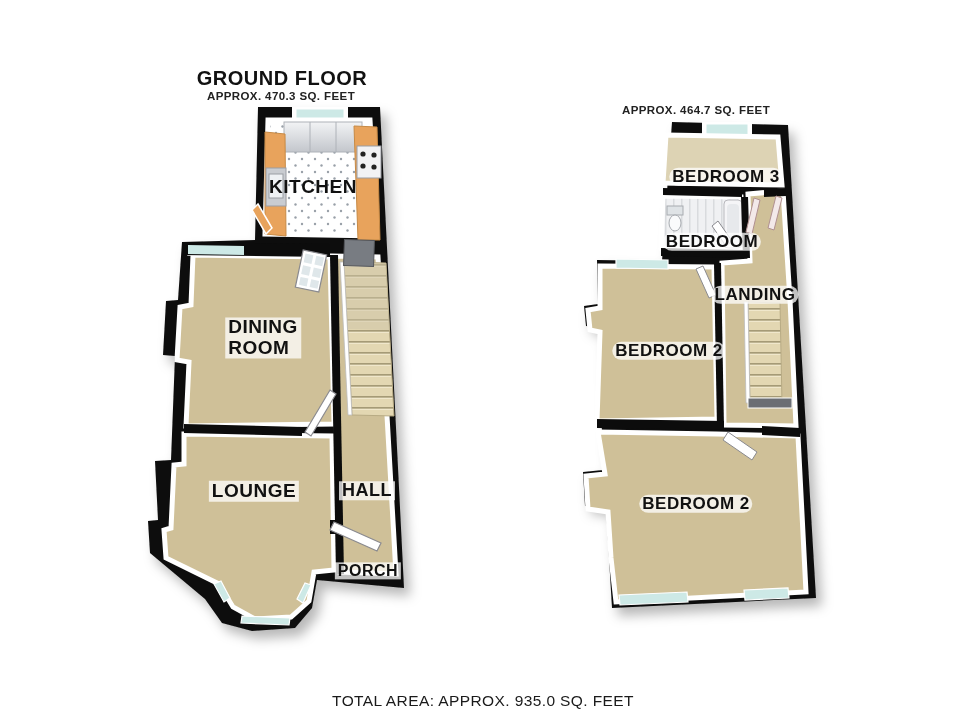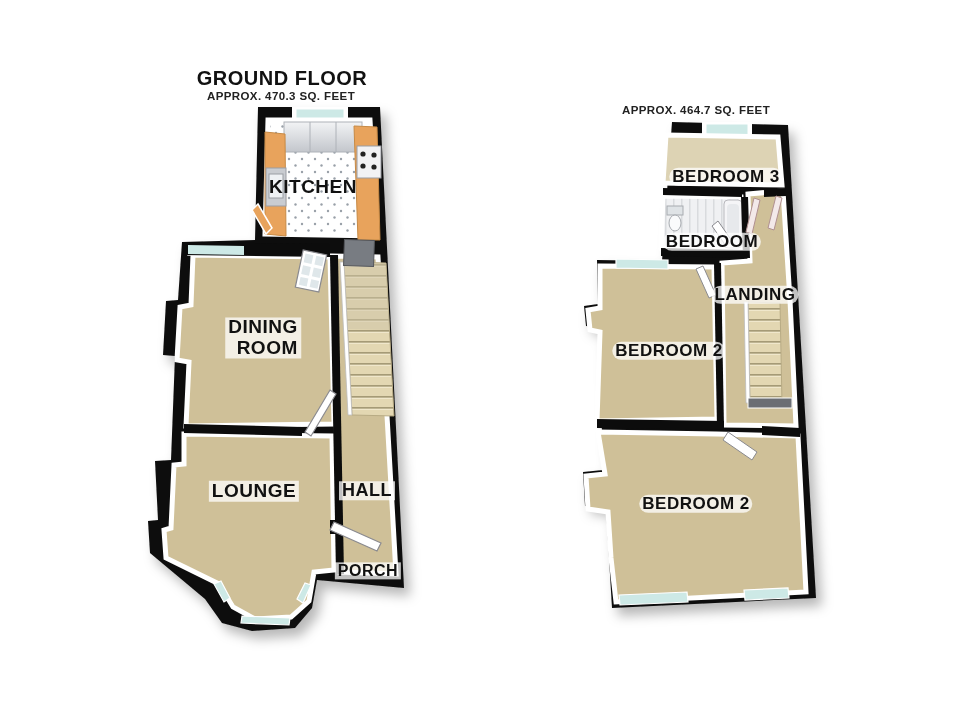--- a/index.html
+++ b/index.html
@@ -14,21 +14,21 @@
     white-space:nowrap;
   }
   .subtitle{
     position:absolute;transform:translate(-50%,-50%);
     font-size:11.5px;font-weight:bold;letter-spacing:.4px;color:#222;
     white-space:nowrap;
   }
   .room-label{
     position:absolute;transform:translate(-50%,-50%);
     background:var(--label-bg,rgba(255,255,255,.75));
-    color:var(--text,#111);font-weight:bold;text-align:right;
+    color:var(--text,#111);font-weight:bold;text-align:left;
     padding:0 3px;line-height:1.08;white-space:pre-line;letter-spacing:.5px;
   }
   .fs19{font-size:19px;} .fs18{font-size:18px;} .fs17{font-size:17px;border-radius:9px;} .fs16{font-size:16px;}
   .footer-text{
     position:absolute;transform:translate(-50%,0);
     font-size:15.5px;color:#1a1a1a;letter-spacing:.4px;white-space:nowrap;
   }
 </style>
 </head>
 <body>
@@ -183,13 +183,14 @@
   <div class="room-label fs19" style="left:254px;top:491px">LOUNGE</div>
   <div class="room-label fs18" style="left:367px;top:491px">HALL</div>
   <div class="room-label fs16" style="left:368px;top:571px">PORCH</div>
 
   <div class="room-label fs17" style="left:726px;top:177px">BEDROOM 3</div>
   <div class="room-label fs17" style="left:712px;top:242px">BEDROOM</div>
   <div class="room-label fs17" style="left:755px;top:295px">LANDING</div>
   <div class="room-label fs17" style="left:669px;top:351px">BEDROOM 2</div>
   <div class="room-label fs17" style="left:696px;top:504px">BEDROOM 2</div>
 
+  <div class="footer-text" style="left:483px;top:692px">TOTAL AREA: APPROX. 935.0 SQ. FEET</div>
 </div>
 
 </body></html>

